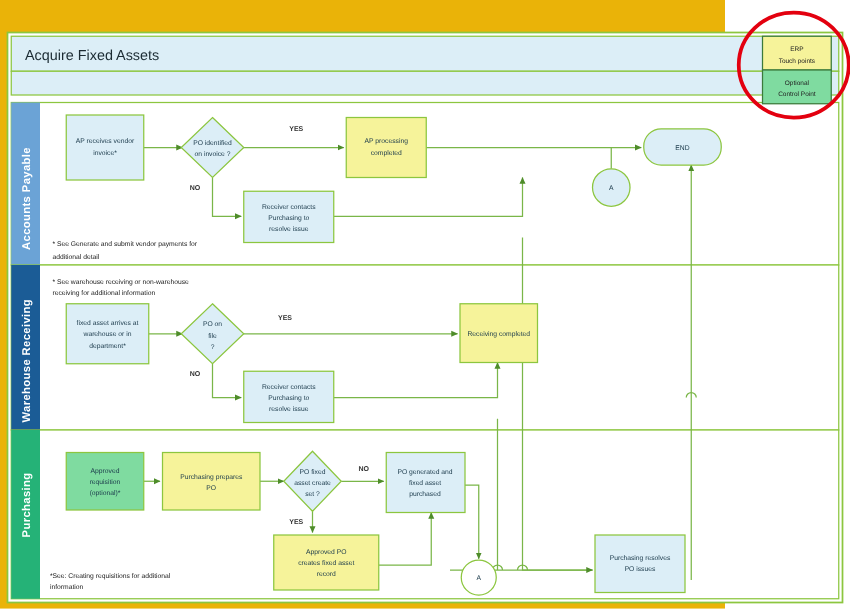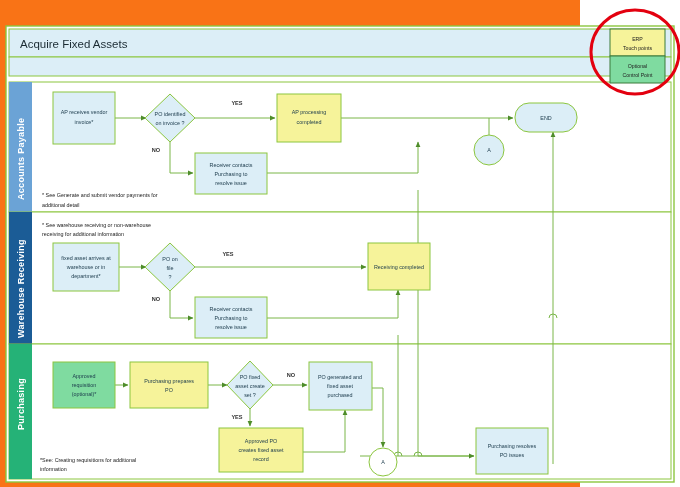--- a/index.html
+++ b/index.html
@@ -1,17 +1,17 @@
 <!DOCTYPE html>
 <html><head>
 <meta charset="utf-8">
 <style>
   html,body{margin:0;padding:0;background:#ffffff;}
   body{width:680px;height:487px;font-family:"Liberation Sans",sans-serif;overflow:hidden;}
-  #stage{position:relative;width:580px;height:487px;background:#f97316;}
+  #stage{position:relative;width:580px;height:487px;background:#eab308;}
   svg{display:block;}
   .nodetext{font-family:"Liberation Sans",sans-serif;font-size:5.4px;fill:#1b3a4b;}
   .labeltext{font-family:"Liberation Sans",sans-serif;font-size:5.6px;fill:#333;font-weight:bold;}
   .foot{font-family:"Liberation Sans",sans-serif;font-size:5.4px;fill:#222;}
   .lanelabel{font-family:"Liberation Sans",sans-serif;font-size:9px;font-weight:bold;fill:#ffffff;letter-spacing:.3px;}
   .title{font-family:"Liberation Sans",sans-serif;font-size:11.5px;fill:#1b2b33;}
   .legtext{font-family:"Liberation Sans",sans-serif;font-size:5.2px;fill:#222;}
 </style>
 </head>
 <body>

